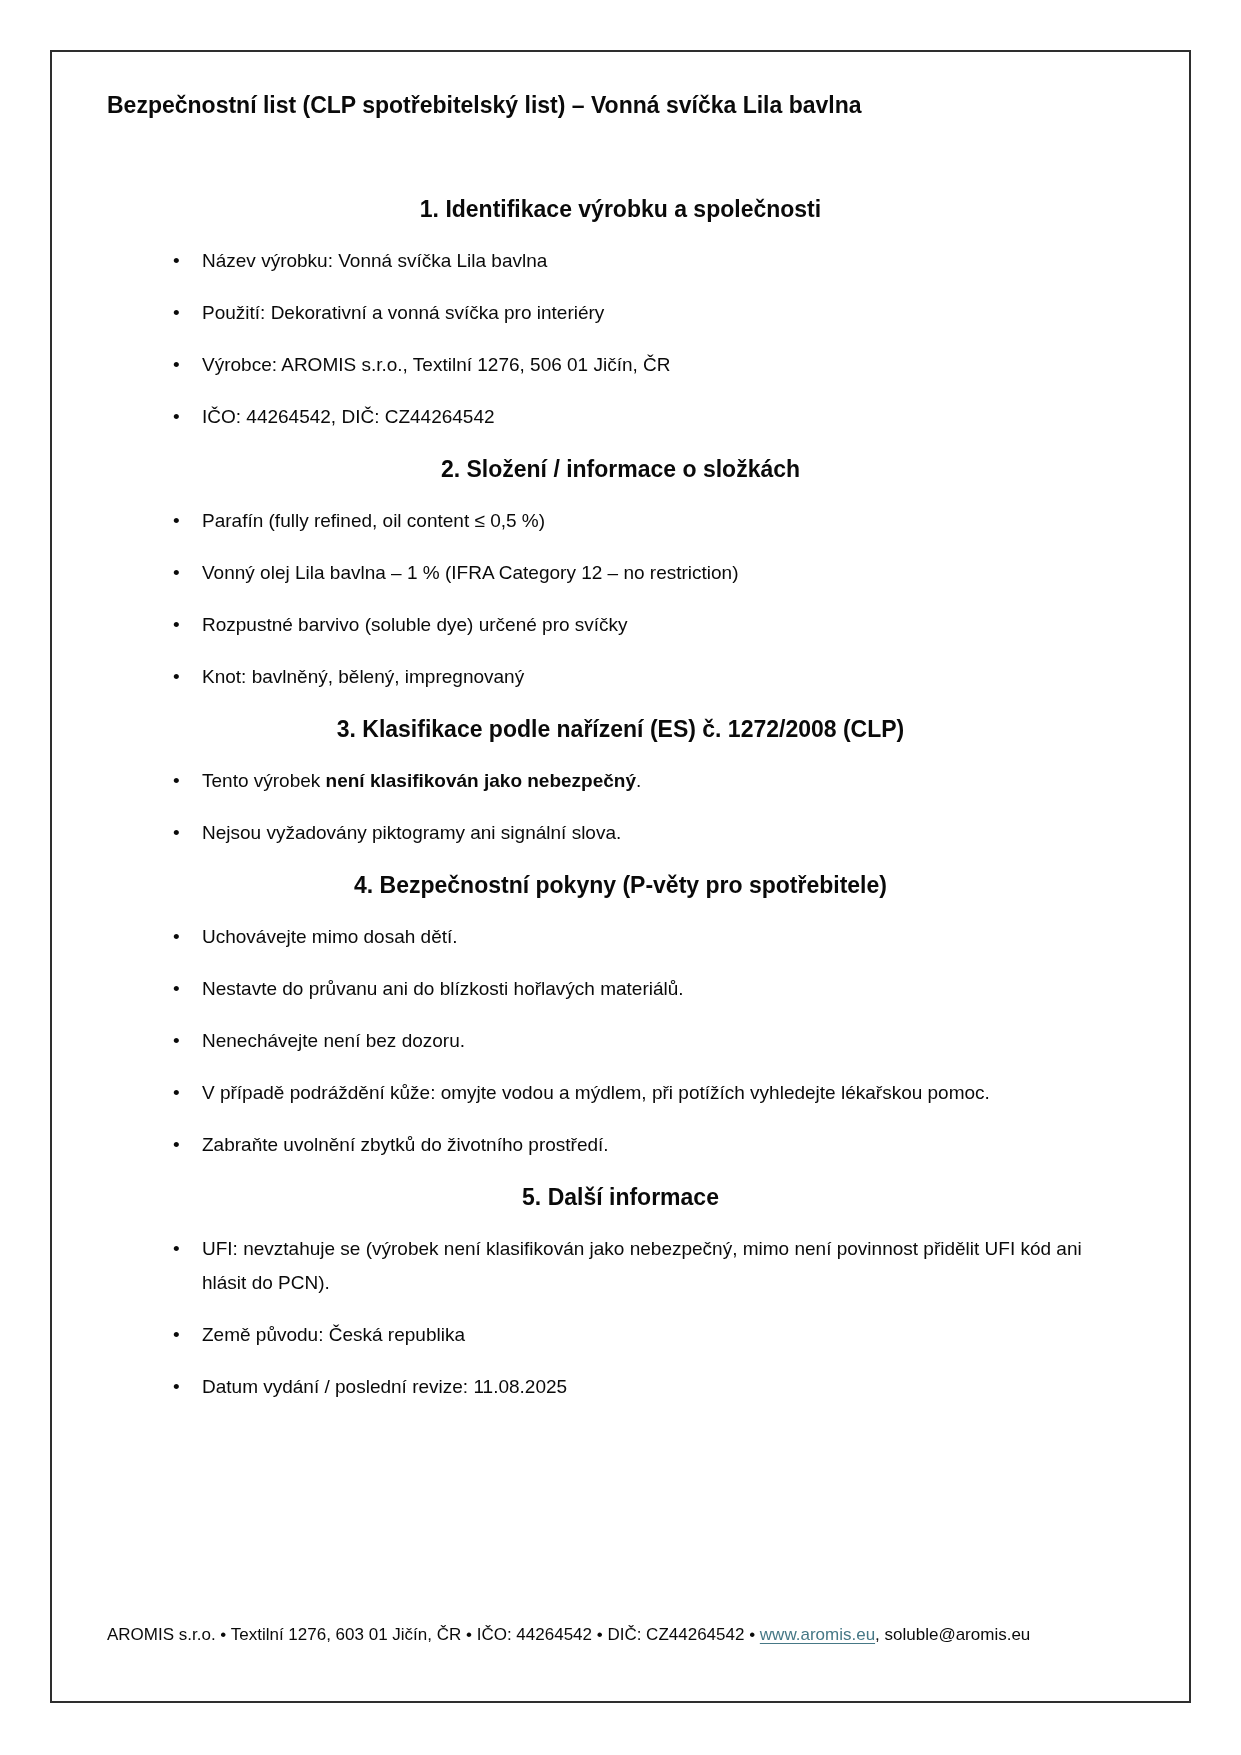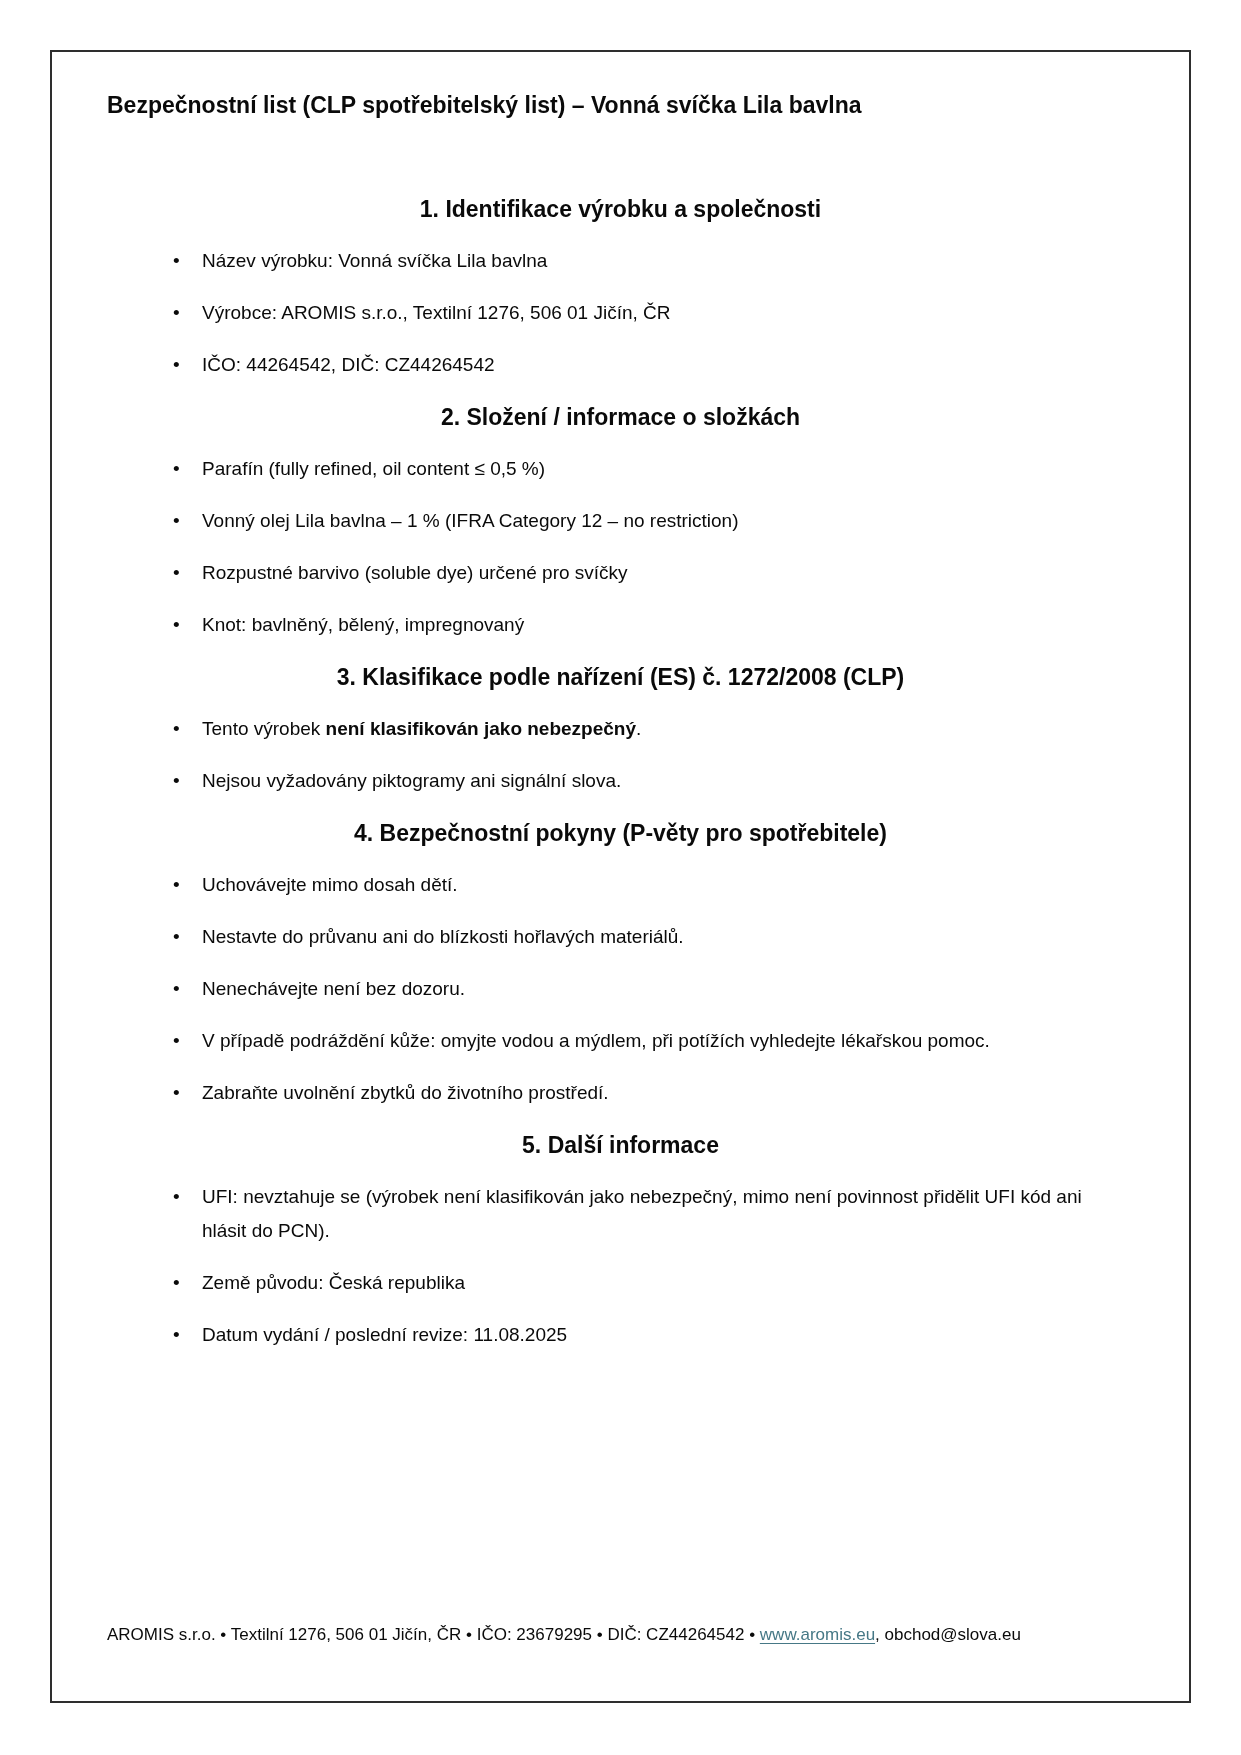--- a/index.html
+++ b/index.html
@@ -90,20 +90,21 @@
 <body>
 
 <div class="page">
   <div class="border-frame"></div>
   <div class="content">
     <p class="title">Bezpečnostní list (CLP spotřebitelský list) – Vonná svíčka Lila bavlna</p>
     <div id="sections">
         <p class="heading">1. Identifikace výrobku a společnosti</p>
         <ul class="bullets">
           <li><span>Název výrobku: Vonná svíčka Lila bavlna</span></li>
+          <li><span>Použití: Dekorativní a vonná svíčka pro interiéry</span></li>
           <li><span>Výrobce: AROMIS s.r.o., Textilní 1276, 506 01 Jičín, ČR</span></li>
           <li><span>IČO: 44264542, DIČ: CZ44264542</span></li>
         </ul>
         <p class="heading">2. Složení / informace o složkách</p>
         <ul class="bullets">
           <li><span>Parafín (fully refined, oil content ≤ 0,5 %)</span></li>
           <li><span>Vonný olej Lila bavlna – 1 % (IFRA Category 12 – no restriction)</span></li>
           <li><span>Rozpustné barvivo (soluble dye) určené pro svíčky</span></li>
           <li><span>Knot: bavlněný, bělený, impregnovaný</span></li>
         </ul>
@@ -121,14 +122,14 @@
           <li><span>Zabraňte uvolnění zbytků do životního prostředí.</span></li>
         </ul>
         <p class="heading">5. Další informace</p>
         <ul class="bullets">
           <li><span>UFI: nevztahuje se (výrobek není klasifikován jako nebezpečný, mimo není povinnost přidělit UFI kód ani hlásit do PCN).</span></li>
           <li><span>Země původu: Česká republika</span></li>
           <li><span>Datum vydání / poslední revize: 11.08.2025</span></li>
         </ul>
       </div>
   </div>
-  <div class="footer" id="footer"><span>AROMIS s.r.o. • Textilní 1276, 506 01 Jičín, ČR • IČO: 23679295 • DIČ: CZ44264542 • </span><a class="link" href="#">www.aromis.eu</a><span>, obchod@slova.eu</span></div>
+  <div class="footer" id="footer"><span>AROMIS s.r.o. • Textilní 1276, 603 01 Jičín, ČR • IČO: 44264542 • DIČ: CZ44264542 • </span><a class="link" href="#">www.aromis.eu</a><span>, soluble@aromis.eu</span></div>
 </div>
 
 </body></html>

